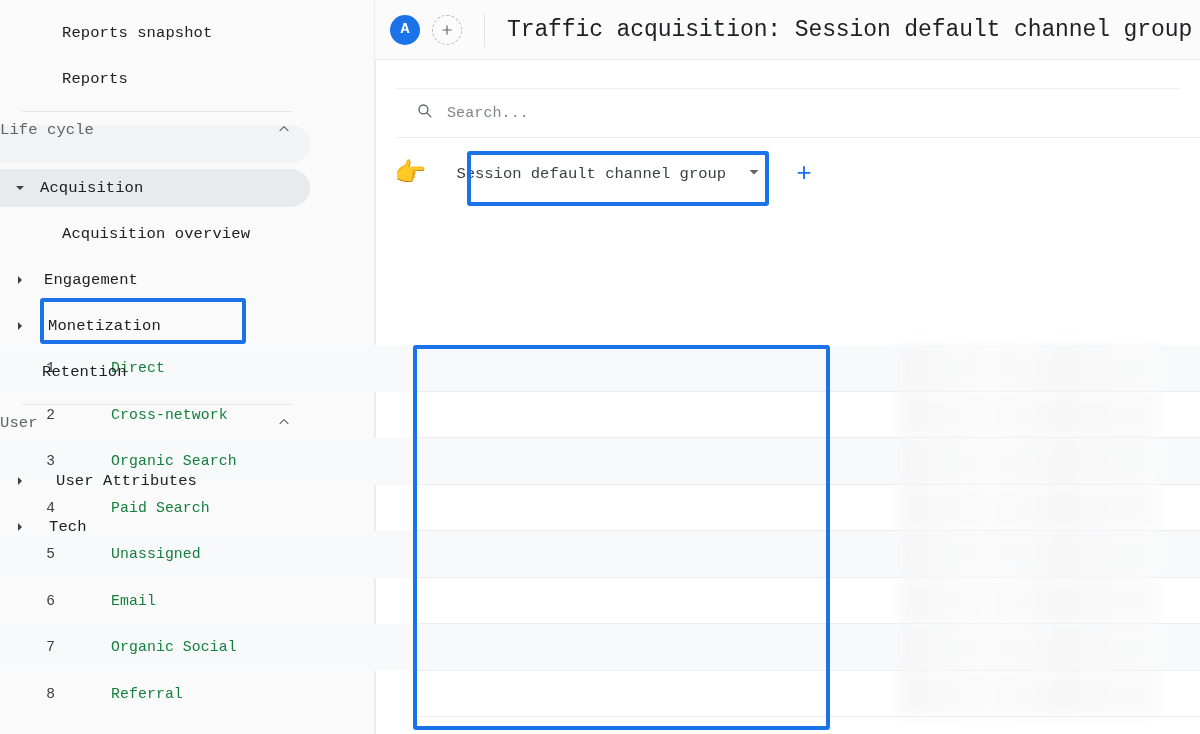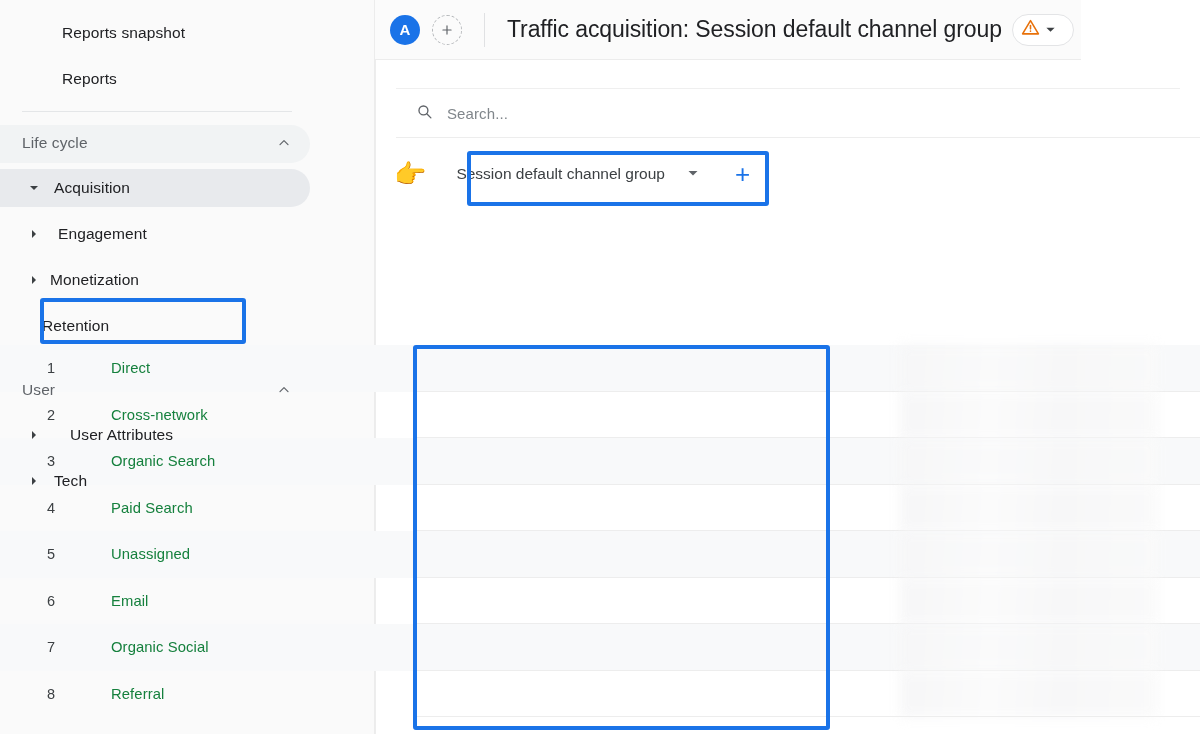--- a/index.html
+++ b/index.html
@@ -2,21 +2,21 @@
 <html><head>
 <meta charset="utf-8">
 <style>
   * { box-sizing: border-box; margin: 0; padding: 0; }
   html, body {
     width: 1200px; height: 734px;
     font-family: "Liberation Sans", sans-serif;
     background: #ffffff;
     overflow: hidden;
   }
-  #app { position: relative; width: 1081px; height: 734px; display: flex; }
+  #app { position: relative; width: 1081px; height: 734px; display: flex; font-family: Liberation Mono, monospace; }
 
   
   .sidebar {
     width: 375px; height: 734px;
     background: #fafafa;
     border-right: 1px solid #ececec;
     position: relative;
     flex: 0 0 375px;
     padding-top: 10px;
   }
@@ -39,29 +39,29 @@
     white-space: nowrap;
   }
   .nav-label.muted { color: #5f6368; }
   .nav-label.active { color: #1967d2; }
   .caret {
     position: relative; z-index: 2;
     width: 24px; display: flex; align-items: center; justify-content: center;
     flex: 0 0 24px; margin-left: 8px;
   }
   .caret svg { display:block; }
-  .indent-1 { padding-left: 14px; }
+  .indent-1 { padding-left: 0; }
   .indent-2 { padding-left: 62px; }
   .sb-divider {
     height: 1px; background: #e4e6e8;
     margin: 9px 22px 9px 22px; width: 270px;
   }
   .section-row {
-    height: 44px; display: flex; align-items: center;
-    position: relative; padding-left: 22px; cursor: pointer;
+    height: 44px; display: flex; 
+    position: relative; cursor: pointer;
   }
   .section-row .chev {
     position: absolute; right: 82px; z-index: 2;
     display: flex; align-items: center;
   }
 
   
   .anno {
     position: absolute;
     border: 4px solid #1a73e8;
@@ -172,36 +172,39 @@
     <div class="nav-row indent-1">
       <span class="nav-pill gray"></span>
       <span class="caret">
         <svg width="12" height="12" viewBox="0 0 12 12">
             <path d="M2 4l4 4 4-4z" fill="#3c4043"></path>
           </svg>
       </span>
       <span class="nav-label" style="margin-left:8px">Acquisition</span>
     </div>
 
+    <div class="nav-row indent-2">
+      <span class="nav-label">Acquisition overview</span>
+    </div>
 
     <div class="nav-row indent-1">
       <span class="caret">
         <svg width="12" height="12" viewBox="0 0 12 12">
             <path d="M4 2l4 4-4 4z" fill="#3c4043"></path>
           </svg>
       </span>
       <span class="nav-label" style="margin-left:12px">Engagement</span>
     </div>
     <div class="nav-row indent-1">
       <span class="caret">
         <svg width="12" height="12" viewBox="0 0 12 12">
             <path d="M4 2l4 4-4 4z" fill="#3c4043"></path>
           </svg>
       </span>
-      <span class="nav-label" style="margin-left:4px">Monetization</span>
+      <span class="nav-label" style="margin-left:16px">Monetization</span>
     </div>
     <div class="nav-row indent-2">
       <span class="nav-label" style="margin-left:-20px">Retention</span>
     </div>
 
     <div class="sb-divider"></div>
 
     <div class="section-row">
       <span class="nav-label muted">User</span>
       <span class="chev">
@@ -218,21 +221,21 @@
           </svg>
       </span>
       <span class="nav-label" style="margin-left:24px">User Attributes</span>
     </div>
     <div class="nav-row indent-1">
       <span class="caret">
         <svg width="12" height="12" viewBox="0 0 12 12">
             <path d="M4 2l4 4-4 4z" fill="#3c4043"></path>
           </svg>
       </span>
-      <span class="nav-label" style="margin-left:8px">Tech</span>
+      <span class="nav-label" style="margin-left:17px">Tech</span>
     </div>
   </div>
 
   <div class="main">
 
     <div class="topbar">
       <div class="avatar">A</div>
       <div class="addbtn">
         <svg width="14" height="14" viewBox="0 0 24 24">
             <path d="M12 5v14M5 12h14" stroke="#5f6368" stroke-width="2" stroke-linecap="round"></path>

